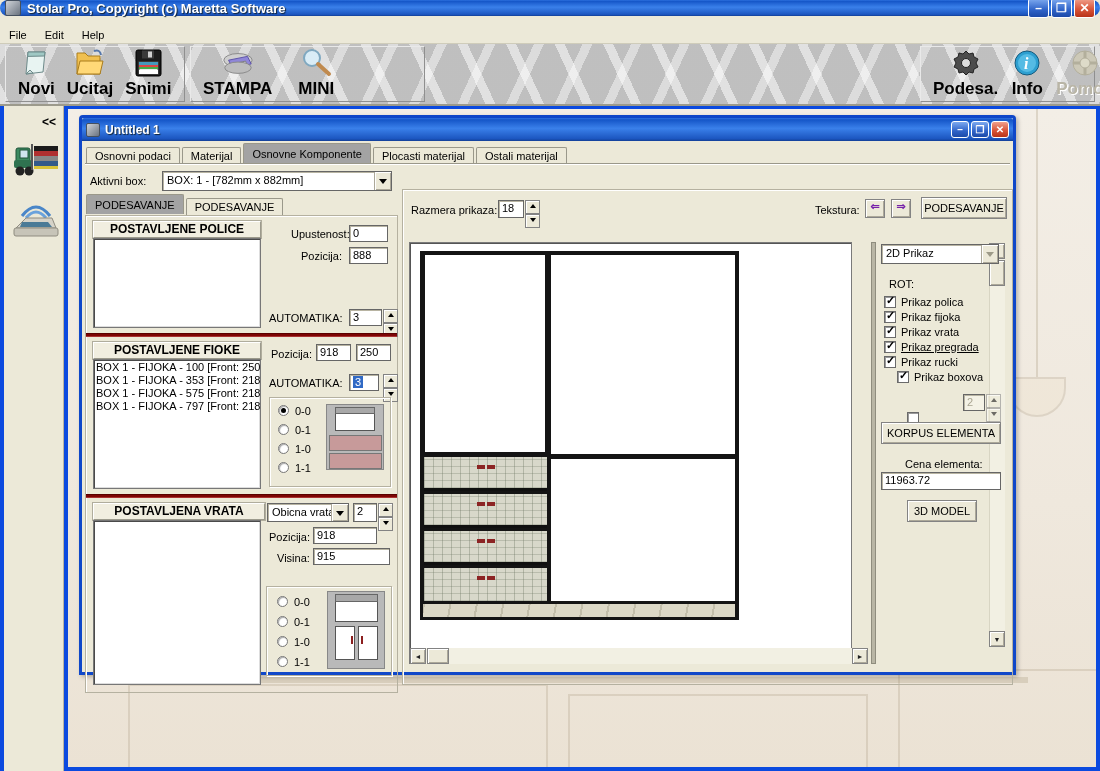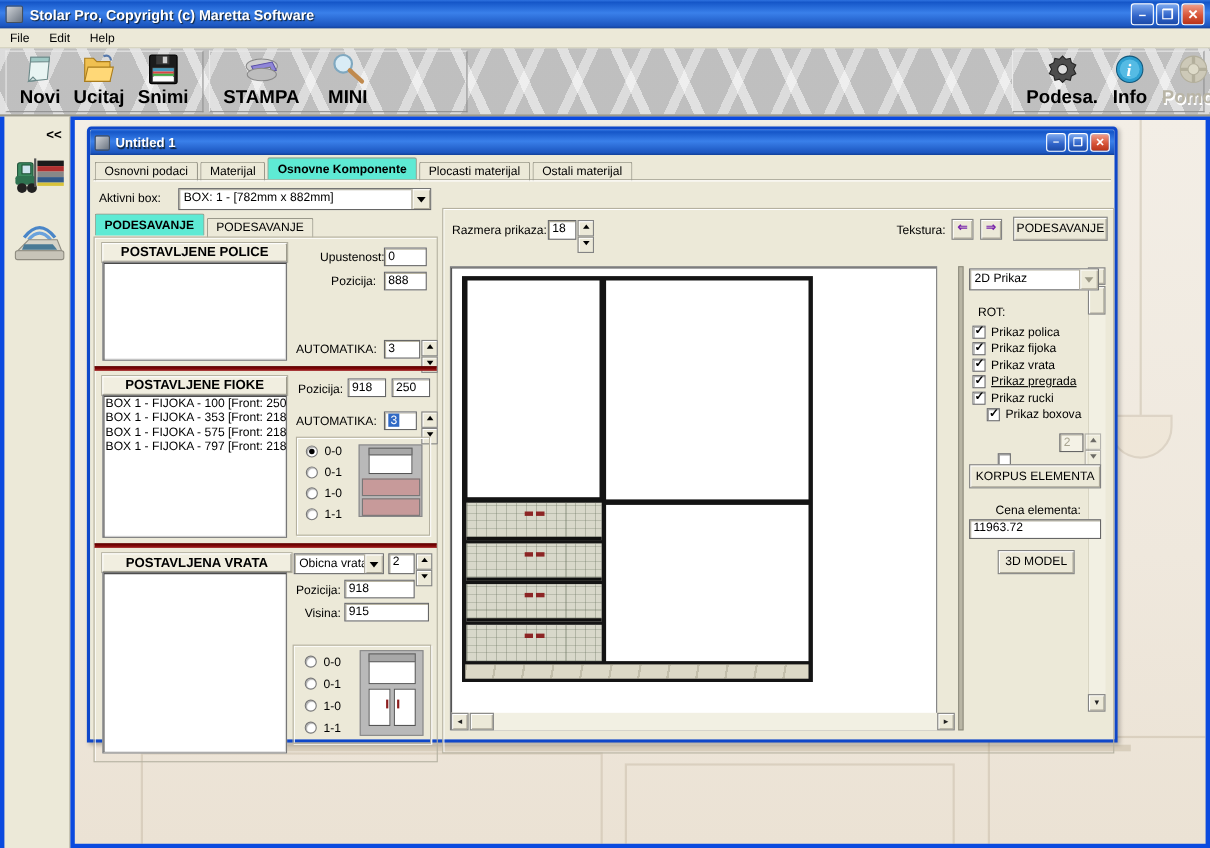--- a/index.html
+++ b/index.html
@@ -40,26 +40,26 @@
     box-shadow: inset 1px 1px 0 #9a9a9a; position:relative; flex:0 0 12px; }
   .cb-box.on:after { content:"✓"; position:absolute; left:1px; top:-3px; font-size:11px; font-weight:bold; color:#000; }
   .rb-row { position:absolute; display:flex; align-items:flex-start; gap:6px; }
   .rb-dot { width:11px; height:11px; border-radius:50%; background:#fff;
     border:1px solid #777; box-shadow:inset 1px 1px 1px #aaa; position:relative; flex:0 0 11px;}
   .rb-dot.on:after { content:""; position:absolute; left:2px; top:2px; width:5px; height:5px;
     border-radius:50%; background:#000; }
   .lbl { position:absolute; white-space:nowrap; }
   .tab { border:1px solid #9a988a; border-bottom:none; background:#ece9d8;
     padding:2px 8px 3px; margin-right:2px; border-radius:2px 2px 0 0; font-size:11px; }
-  .tab.on { background:#5eead4; position:relative; top:-2px; padding-top:4px; font-weight:bold; z-index:2; }
-
-  
-  .titlebar { position:absolute; left:0; top:0; width:1100px; height:26px;
+  .tab.on { background:#a3a3a3; position:relative; top:-2px; padding-top:4px; font-weight:normal; z-index:2; }
+
+  
+  .titlebar { position:absolute; left:0; top:0; width:1100px; height:16px;
     background:linear-gradient(180deg,#2e72e0 0%,#1556c8 8%,#3a80ea 45%,#1c56c0 90%,#123f96 100%);
-    display:flex; align-items:center; padding:0 5px; }
+    display:flex; align-items:center; padding:0 5px;border-radius:10px; }
   .titlebar .ttl { color:#fff; font-weight:bold; font-size:13px; margin-left:6px;
     text-shadow:1px 1px 1px #123; flex:1; }
   .app-ico { width:16px; height:16px; background:linear-gradient(135deg,#cfd3d8,#6b7480);
     border:1px solid #45505e; border-radius:2px; }
   .winbtn { width:21px; height:20px; margin-left:2px; border-radius:3px;
     border:1px solid #fff; color:#fff; font-size:12px; font-weight:bold;
     display:flex; align-items:center; justify-content:center;
     background:linear-gradient(180deg,#7da9ef,#2f63c8 60%,#1c4aa8); }
   .winbtn.close { background:linear-gradient(180deg,#f0a08c,#d9563a 55%,#b83318); }
   .menubar { position:absolute; left:0; top:26px; width:1100px; height:18px;

